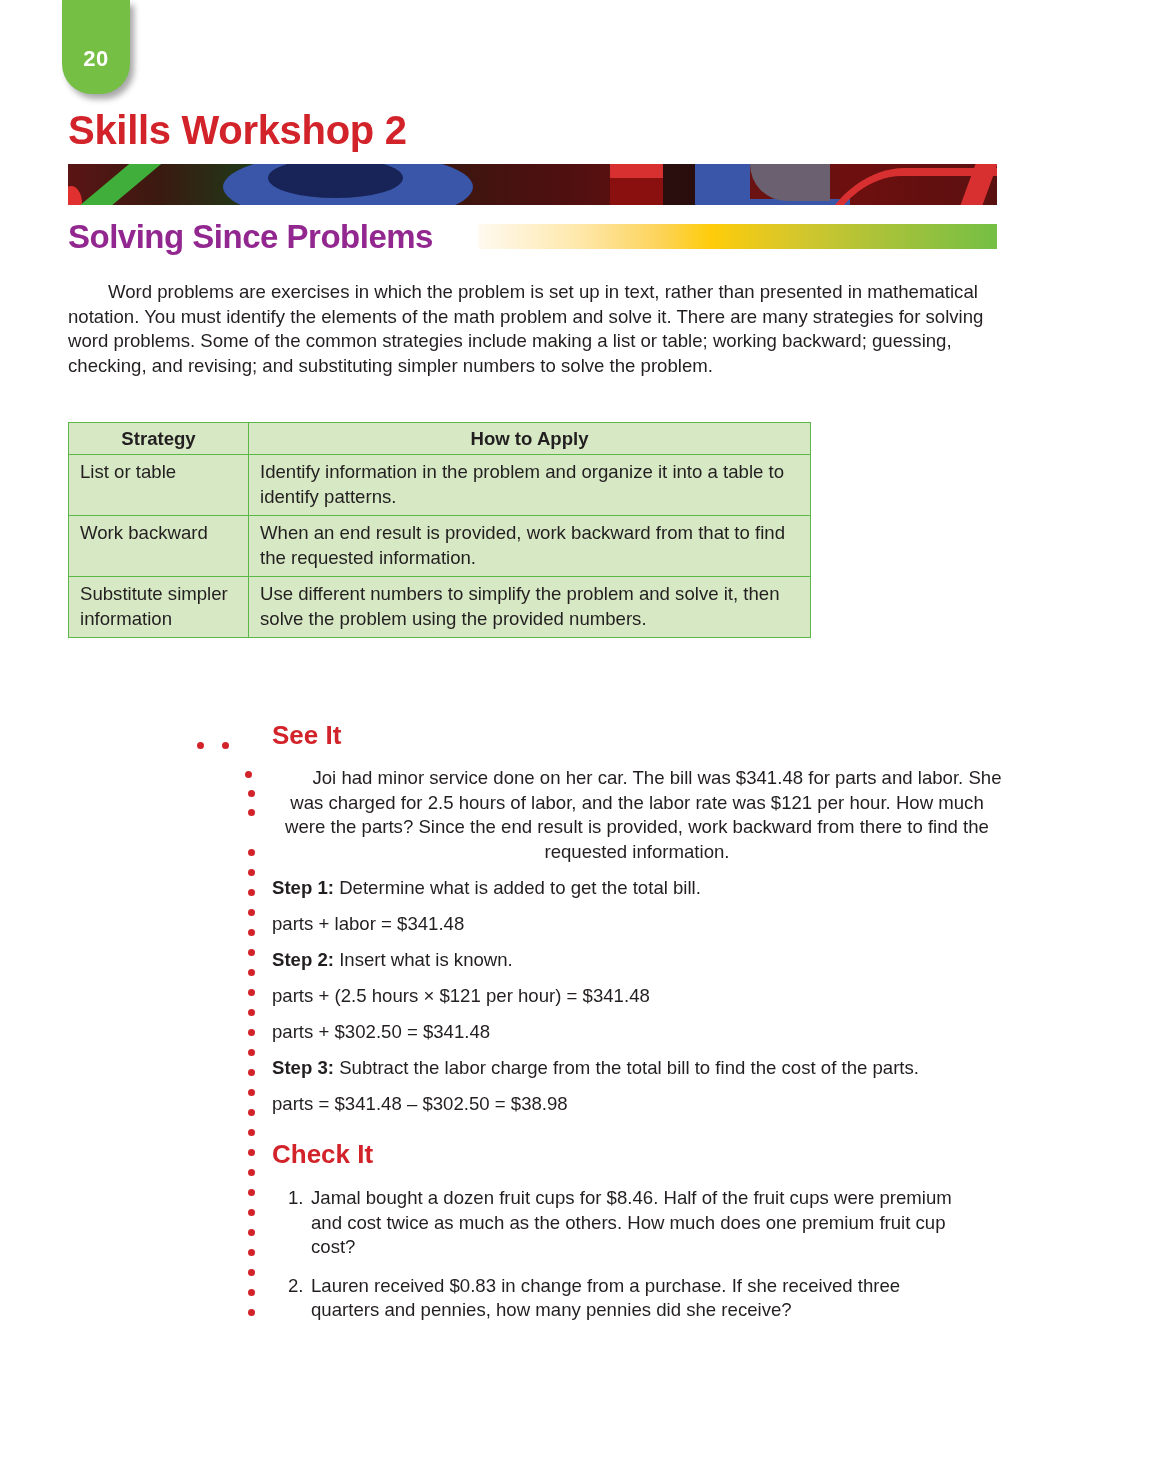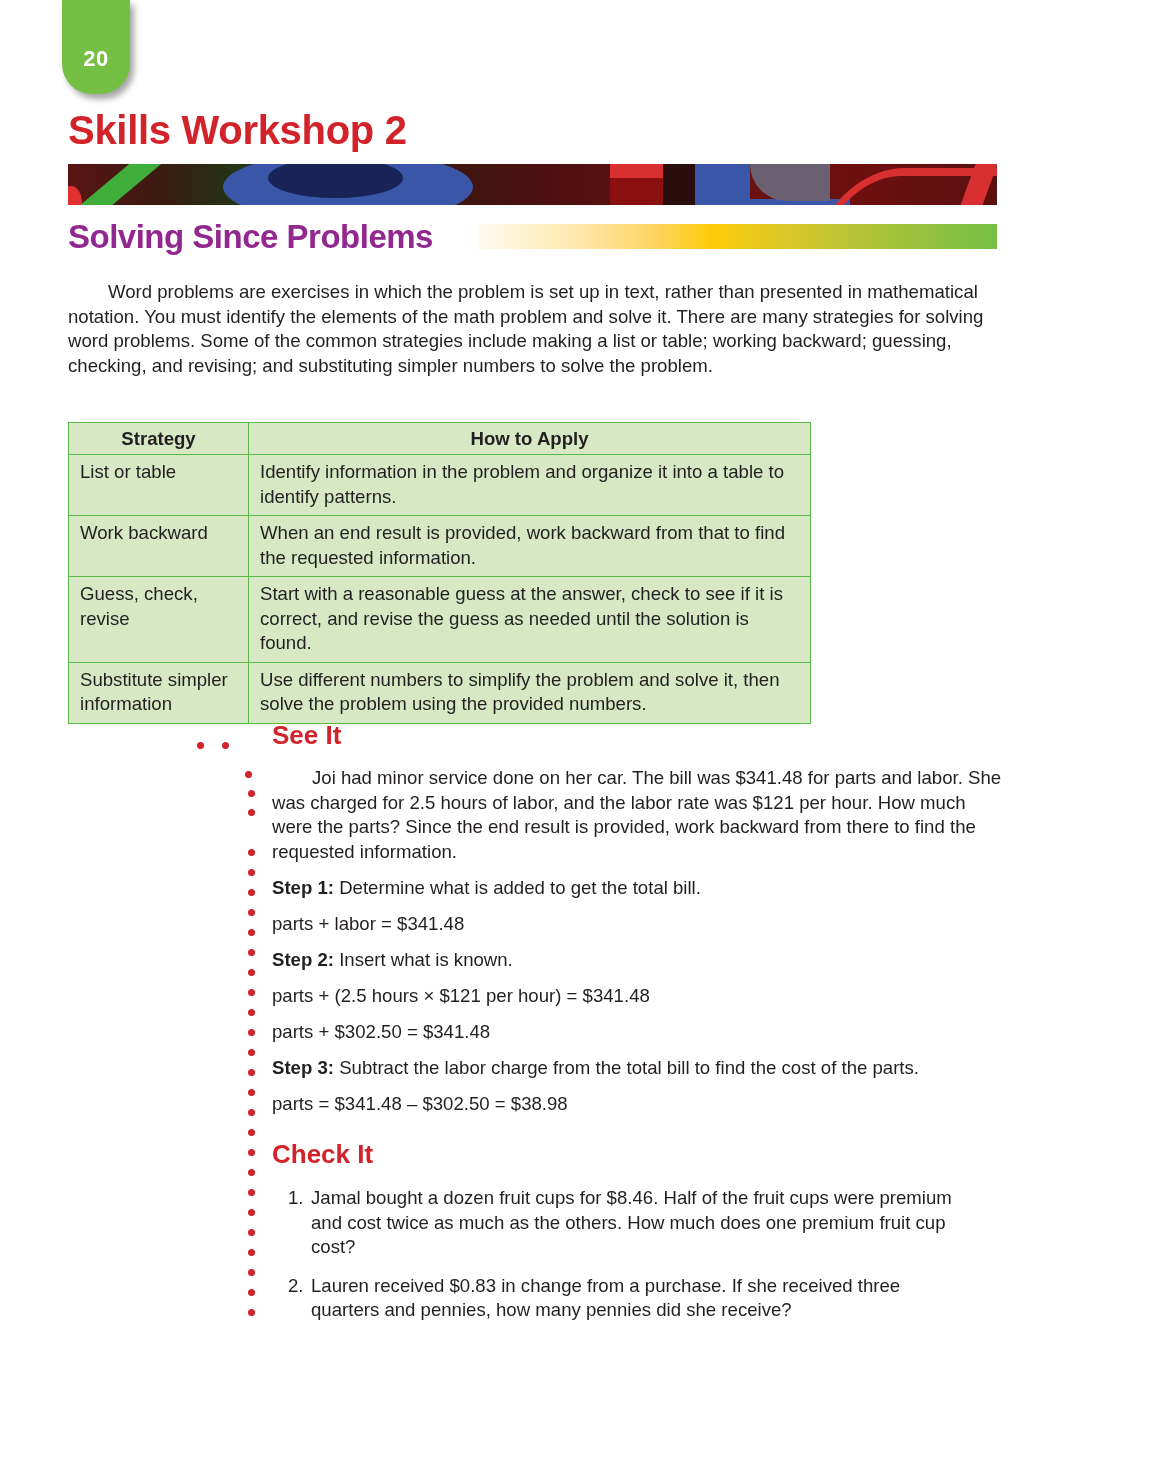--- a/index.html
+++ b/index.html
@@ -64,21 +64,21 @@
   .strategy-table td.col1 { width: 180px; }
 
   .dot { position: absolute; width: 7px; height: 7px; border-radius: 50%; background: #d2232a; }
 
   .see-it-title {
     position: absolute; left: 272px; top: 720px;
     font-size: 26px; font-weight: bold; color: #d2232a;
   }
   .see-it-body {
     position: absolute; left: 272px; top: 766px; width: 730px;
-    font-size: 18.6px; line-height: 24.5px;
+    font-size: 18.6px; line-height: 24.5px; text-align: center;
   }
   .see-it-body .indent { text-indent: 40px; }
   .line { position: absolute; left: 272px; font-size: 18.6px; line-height: 24px; white-space: nowrap; }
   .line b { font-weight: bold; }
 
   .check-it-title {
     position: absolute; left: 272px; top: 1139px;
     font-size: 26px; font-weight: bold; color: #d2232a;
   }
   .check-list { position: absolute; left: 272px; top: 1186px; width: 700px; list-style: none; font-size: 18.6px; line-height: 24.5px; }
@@ -123,24 +123,20 @@
     </tr>
   </thead>
   <tbody>
     <tr>
       <td class="col1">List or table</td>
       <td>Identify information in the problem and organize it into a table to identify patterns.</td>
     </tr>
     <tr>
       <td class="col1">Work backward</td>
       <td>When an end result is provided, work backward from that to find the requested information.</td>
-    </tr>
-    <tr>
-      <td class="col1">Guess, check, revise</td>
-      <td>Start with a reasonable guess at the answer, check to see if it is correct, and revise the guess as needed until the solution is found.</td>
     </tr>
     <tr>
       <td class="col1">Substitute simpler information</td>
       <td>Use different numbers to simplify the problem and solve it, then solve the problem using the provided numbers.</td>
     </tr>
   </tbody>
 </table>
 
 <div>
   <span class="dot" style="left:197px;top:742px"></span>

